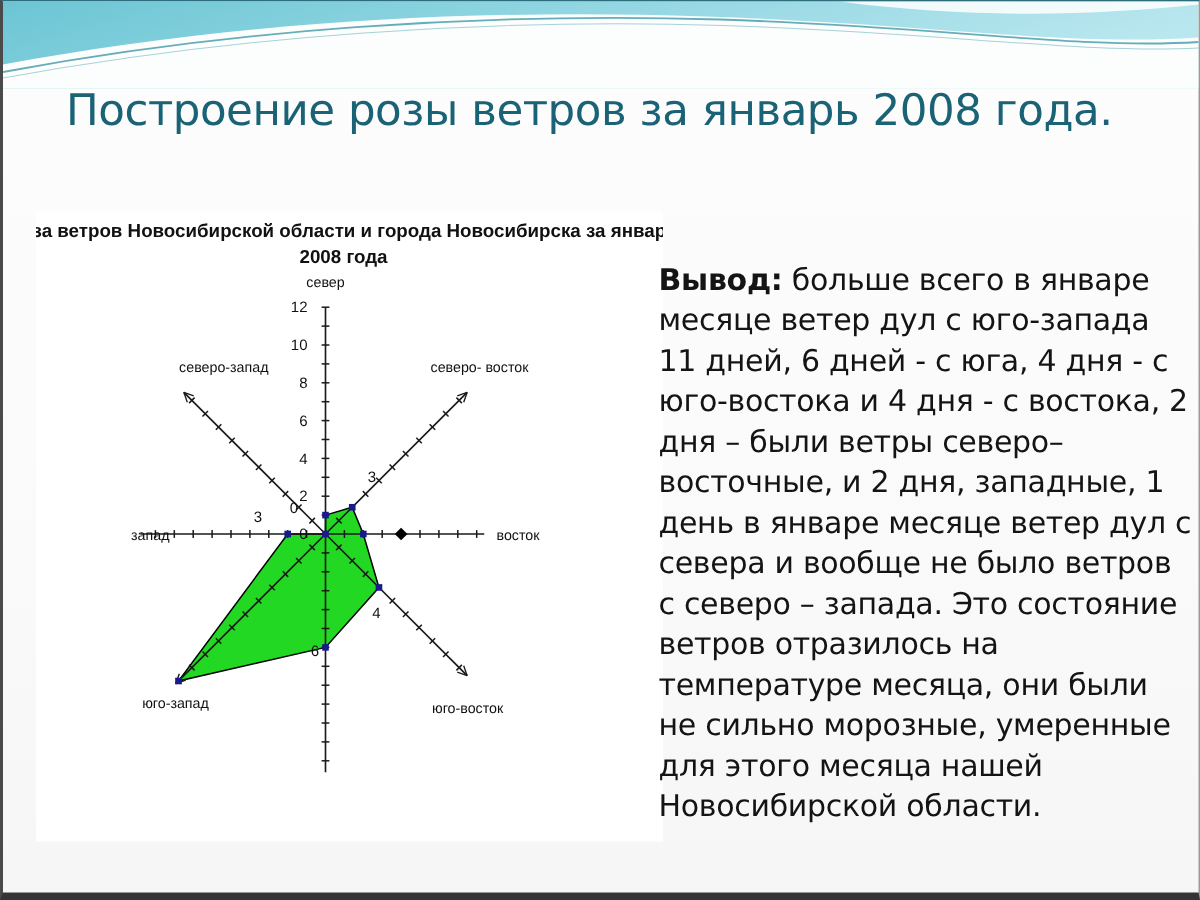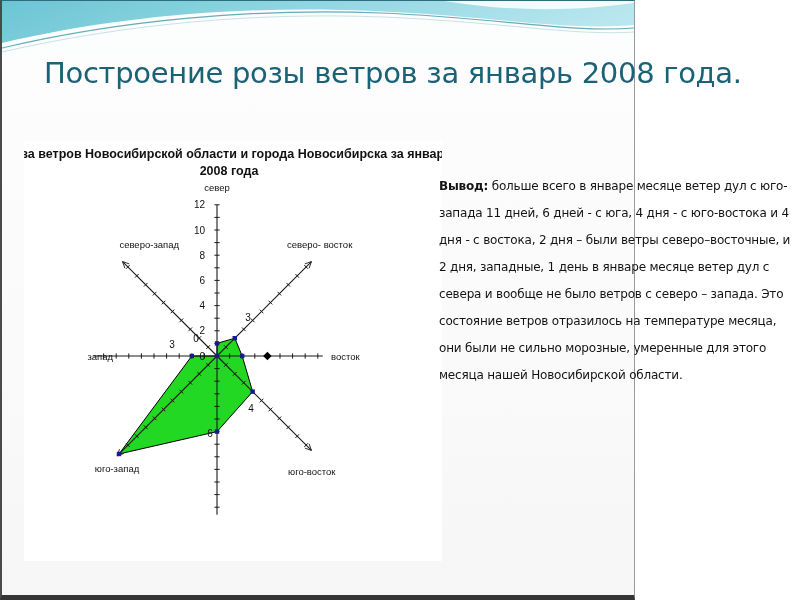--- a/index.html
+++ b/index.html
@@ -1,31 +1,31 @@
 <!DOCTYPE html>
 <html><head>
 <meta charset="utf-8">
 <style>
   html,body{margin:0;padding:0;}
   body{width:800px;height:600px;overflow:hidden;font-family:"DejaVu Sans","Liberation Sans",sans-serif;}
   .slide{
-    position:relative;width:635px;height:600px;box-sizing:border-box;
+    position:relative;width:800px;height:600px;box-sizing:border-box;
     background:linear-gradient(180deg,#fdfdfd 0%,#fafafa 60%,#f6f6f7 100%);
     border-left:2px solid #4a4a4a;border-right:1px solid #9a9a9a;
     border-top:1px solid #2d6d7c;border-bottom:5px solid #343434;
   }
   .topband{position:absolute;top:0;left:0;width:100%;height:58px;}
   .page-title{
     position:absolute;left:42px;top:54px;width:706px;
     font-size:29px;line-height:37px;color:#1a6275;letter-spacing:-0.3px;
   }
   .chart-wrap{position:absolute;left:22px;top:140px;width:418px;height:420px;background:#ffffff;}
   .conclusion{
     position:absolute;left:437px;top:172px;width:356px;
-    font-size:12px;line-height:27px;color:#141414;letter-spacing:-0.2px;
+    font-size:20px;line-height:27px;color:#141414;letter-spacing:-0.2px;
   }
   .conclusion b{font-weight:bold;}
   svg text{font-family:"Liberation Sans","DejaVu Sans",sans-serif;}
 </style>
 </head>
 <body>
 
 <div class="slide">
 
   <svg class="topband" viewBox="0 0 800 58" preserveAspectRatio="none">

